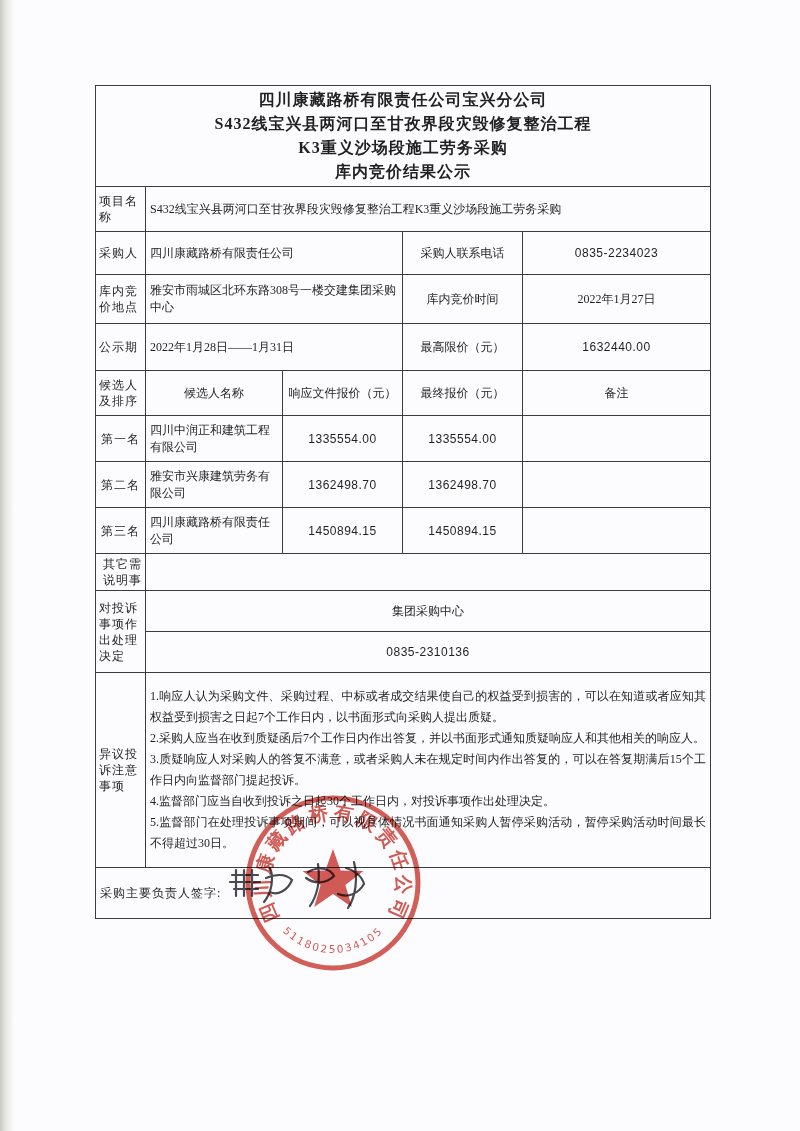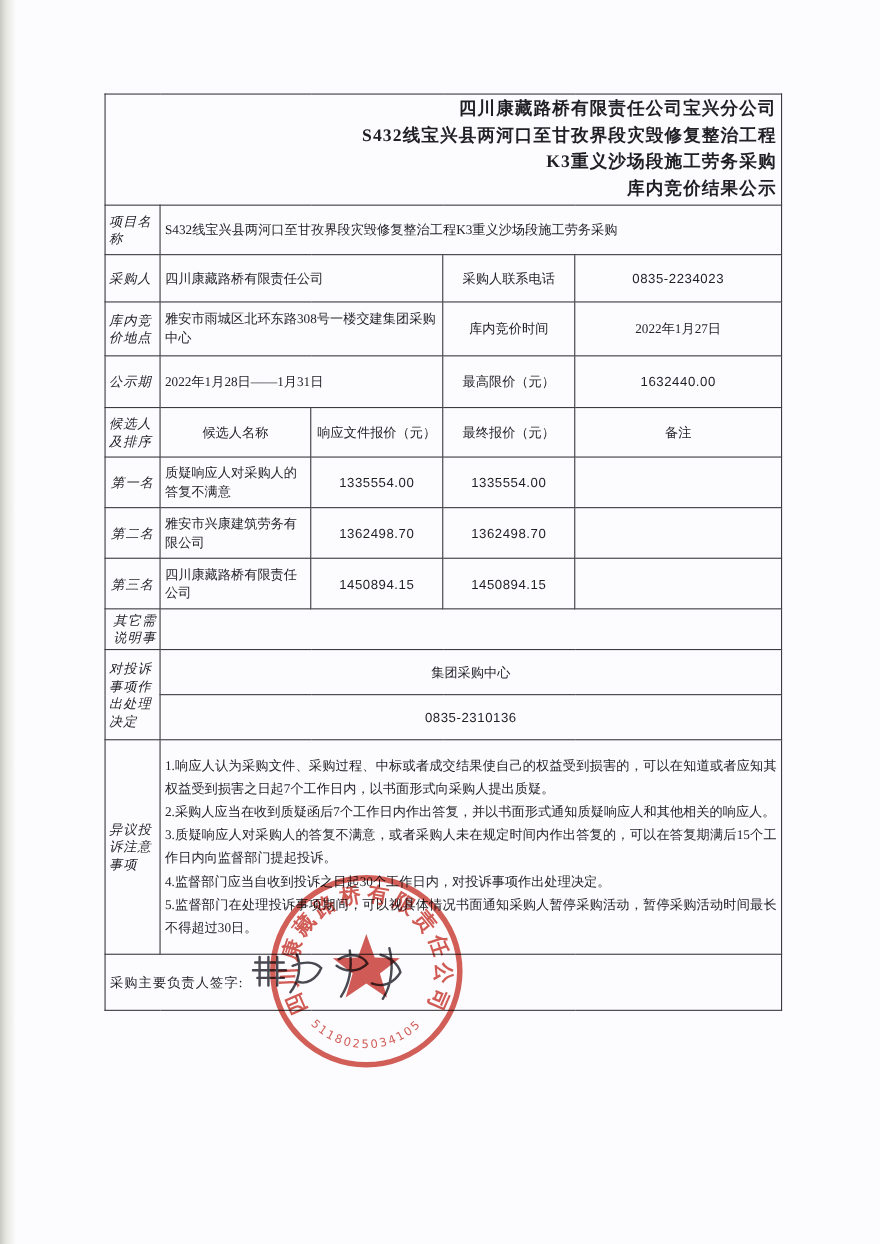--- a/index.html
+++ b/index.html
@@ -26,23 +26,22 @@
     font-size:12px;
     padding:2px 4px;
     vertical-align:middle;
   }
   td.lab{
     width:50px;
     word-break:break-all;
     line-height:16px;
     padding:2px 3px;
     letter-spacing:1px;
-    font-style:italic;
-  }
-  .title-cell{text-align:right;padding:6px 0;}
+  }
+  .title-cell{text-align:center;padding:6px 0;}
   .title-line{font-weight:bold;font-size:16px;line-height:24px;letter-spacing:1px;}
   .val{padding-left:6px;}
   .ctr{text-align:center;}
   .num{font-family:Liberation Sans, sans-serif;letter-spacing:0.5px;margin-left:38px;}
   .para{padding:6px 8px;line-height:21px;font-size:12.5px;text-align:justify;vertical-align:top;margin-top:14px;}
   .para div{margin:0;}
   .sig-cell{font-size:14px;padding-left:8px;letter-spacing:1px;}
   
   tr.h-title td{height:96px;}
   tr.h44 td{height:40px;}
@@ -117,21 +116,21 @@
     <tr class="h44">
       <td class="lab">候选人及排序</td>
       <td class="ctr">候选人名称</td>
       <td class="ctr">响应文件报价（元）</td>
       <td class="ctr">最终报价（元）</td>
       <td class="ctr">备注</td>
     </tr>
 
     <tr class="h45">
       <td class="lab ctr">第一名</td>
-      <td class="val">质疑响应人对采购人的答复不满意</td>
+      <td class="val">四川中润正和建筑工程有限公司</td>
       <td class="ctr num">1335554.00</td>
       <td class="ctr num">1335554.00</td>
       <td class="ctr"></td>
     </tr>
     <tr class="h45">
       <td class="lab ctr">第二名</td>
       <td class="val">雅安市兴康建筑劳务有限公司</td>
       <td class="ctr num">1362498.70</td>
       <td class="ctr num">1362498.70</td>
       <td class="ctr"></td>

